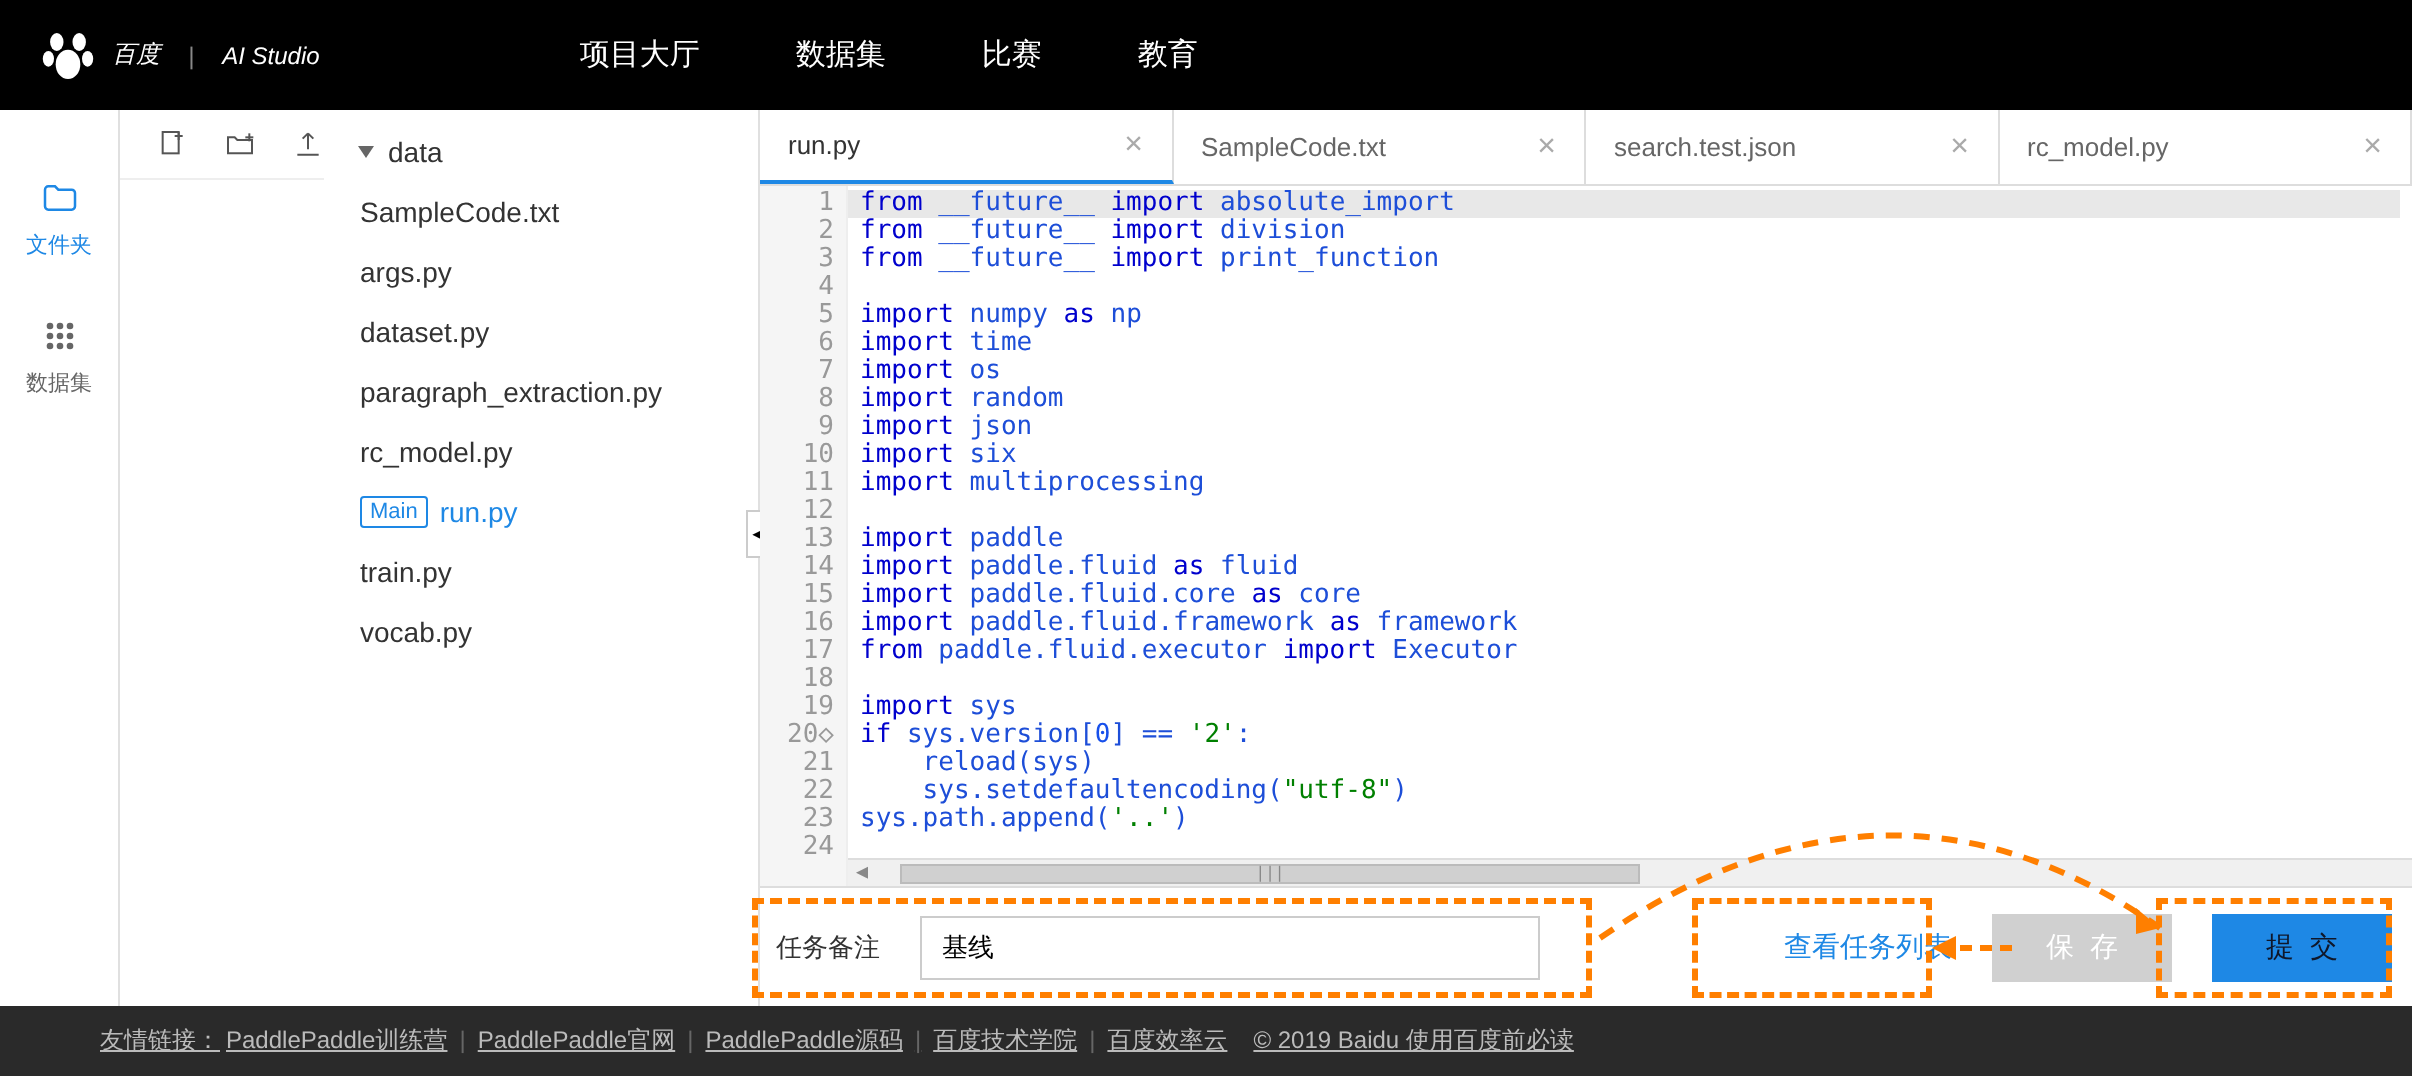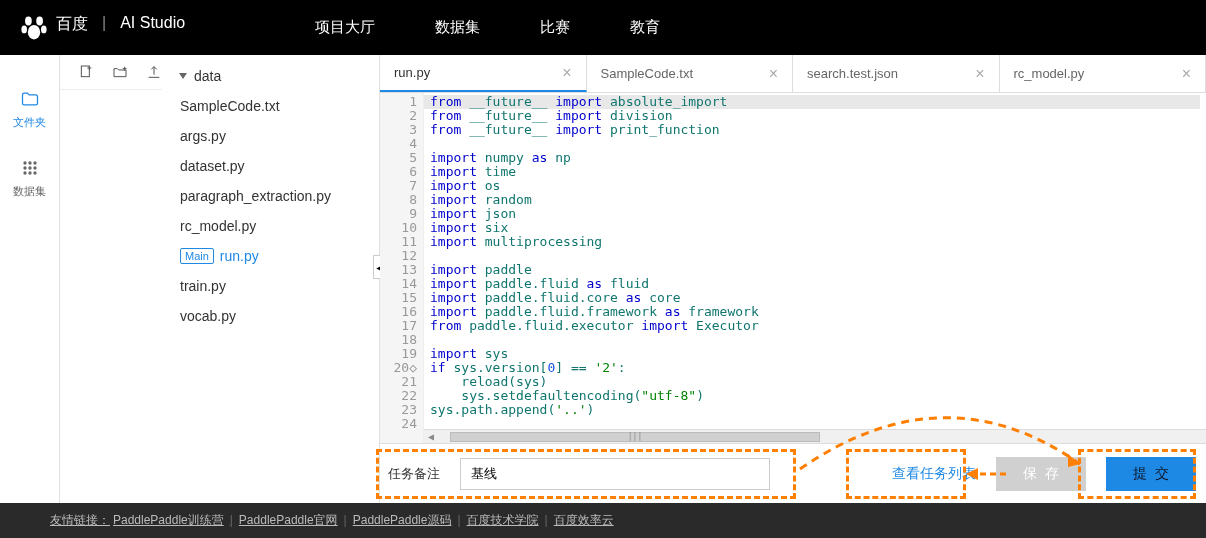--- a/index.html
+++ b/index.html
@@ -1,22 +1,22 @@
 <!DOCTYPE html>
 <html><head>
 <meta charset="utf-8">
 <style>
 * { box-sizing: border-box; margin: 0; padding: 0; }
 html, body { width: 1206px; height: 538px; font-family: Arial, "Microsoft YaHei", sans-serif; overflow: hidden; }
 .top-bar { height: 55px; background: #000; color: #fff; display: flex; align-items: center; padding: 0 20px; }
-.logo-area { display: flex; gap: 8px; font-size: 16px; }
+.logo-area { display: flex; align-items: center; gap: 8px; font-size: 12px; font-style: italic; }
 .paw-logo { width: 28px; height: 28px; position: relative; }
 .paw-logo svg { width: 100%; height: 100%; }
 .logo-divider { color: #888; margin: 0 6px; }
-.nav-links { display: flex; gap: 60px; margin-left: 130px; font-size: 15px; }
+.nav-links { display: flex; gap: 48px; margin-left: 130px; font-size: 15px; }
 .nav-links span { cursor: pointer; }
 .top-right { margin-left: auto; display: flex; align-items: center; gap: 70px; flex-direction: column; }
 .avatar { width: 28px; height: 28px; border-radius: 50%; background: #d4a574; border: 1px solid #fff; position: relative; overflow: hidden; }
 .avatar::before { content: ''; position: absolute; top: 4px; left: 6px; width: 6px; height: 6px; border-radius: 50%; background: #000; box-shadow: 10px 0 0 #000; }
 .avatar::after { content: ''; position: absolute; bottom: 4px; left: 10px; width: 8px; height: 4px; border-radius: 50%; background: #000; }
 .help { font-size: 14px; cursor: pointer; }
 
 .main { display: flex; height: 448px; position: relative; }
 .left-rail { width: 60px; border-right: 1px solid #e0e0e0; padding-top: 20px; }
 .rail-item { display: flex; flex-direction: column; align-items: center; gap: 6px; padding: 14px 0; cursor: pointer; font-size: 11px; color: #666; }
@@ -39,21 +39,21 @@
 .tab-close { color: #aaa; cursor: pointer; font-size: 16px; }
 .code-area { flex: 1; display: flex; font-family: Consolas, monospace; font-size: 13px; overflow: hidden; position: relative; }
 .gutter { width: 44px; background: #f5f5f5; text-align: right; padding: 2px 6px 2px 2px; color: #999; line-height: 14px; border-right:1px solid #eee;}
 .gutter .gl { height: 14px; }
 .code { flex: 1; padding: 2px 6px; line-height: 14px; white-space: pre; overflow: auto; }
 .code .line { height: 14px; }
 .code .line.hl { background: #e8e8e8; margin-left:-6px; padding-left:6px;}
 .kw-blue { color: #0000cd; }
 .str { color: #008000; }
 .num { color: #1750eb; }
-.op {color:#0f766e}
+.op {color:#1d4ed8}
 .hscroll { position: absolute; bottom: 0; left: 44px; right: 0; height: 14px; background: #f0f0f0; border-top: 1px solid #ddd; display: flex; align-items: center; }
 .hscroll-thumb { width: 370px; height: 10px; background: #d0d0d0; border: 1px solid #bbb; margin-left: 12px; display:flex; align-items:center; justify-content:center; color:#888; font-size:8px;}
 .hscroll-arrow{width:14px;display:flex;align-items:center;justify-content:center;color:#888;font-size:10px;}
 .collapse-handle { position: absolute; left: -7px; top: 200px; width: 14px; height: 24px; background: #fff; border: 1px solid #ccc; display: flex; align-items: center; justify-content: center; font-size: 10px; cursor: pointer; }
 
 .bottom-bar { height: 60px; border-top: 1px solid #ddd; display: flex; align-items: center; padding: 0 10px 0 8px; gap: 20px; position:relative; }
 .task-label { font-size: 13px; color: #333; }
 .task-input { width: 310px; height: 32px; border: 1px solid #ccc; padding: 0 10px; font-size: 13px; }
 .link-view { color: #1e88e5; font-size: 14px; cursor: pointer; margin-left: auto; }
 .btn { width: 90px; height: 34px; display: flex; align-items: center; justify-content: center; font-size: 14px; cursor: pointer; letter-spacing:8px; text-indent:8px;}
@@ -224,13 +224,14 @@
         <line x1="40" y1="10" x2="5" y2="10" stroke="#ff7f00" stroke-width="3" stroke-dasharray="6 4"></line>
         <polygon points="0,10 12,4 12,16" fill="#ff7f00"></polygon>
       </svg>
     </div>
   </div>
 </div>
 
 <div class="footer">
   <span>友情链接：</span>
   <span id="footer-links"><a>PaddlePaddle训练营</a><span class="sep">|</span><a>PaddlePaddle官网</a><span class="sep">|</span><a>PaddlePaddle源码</a><span class="sep">|</span><a>百度技术学院</a><span class="sep">|</span><a>百度效率云</a></span>
+  <span style="margin-left:10px">© 2019 Baidu 使用百度前必读</span>
 </div>
 
 </body></html>

